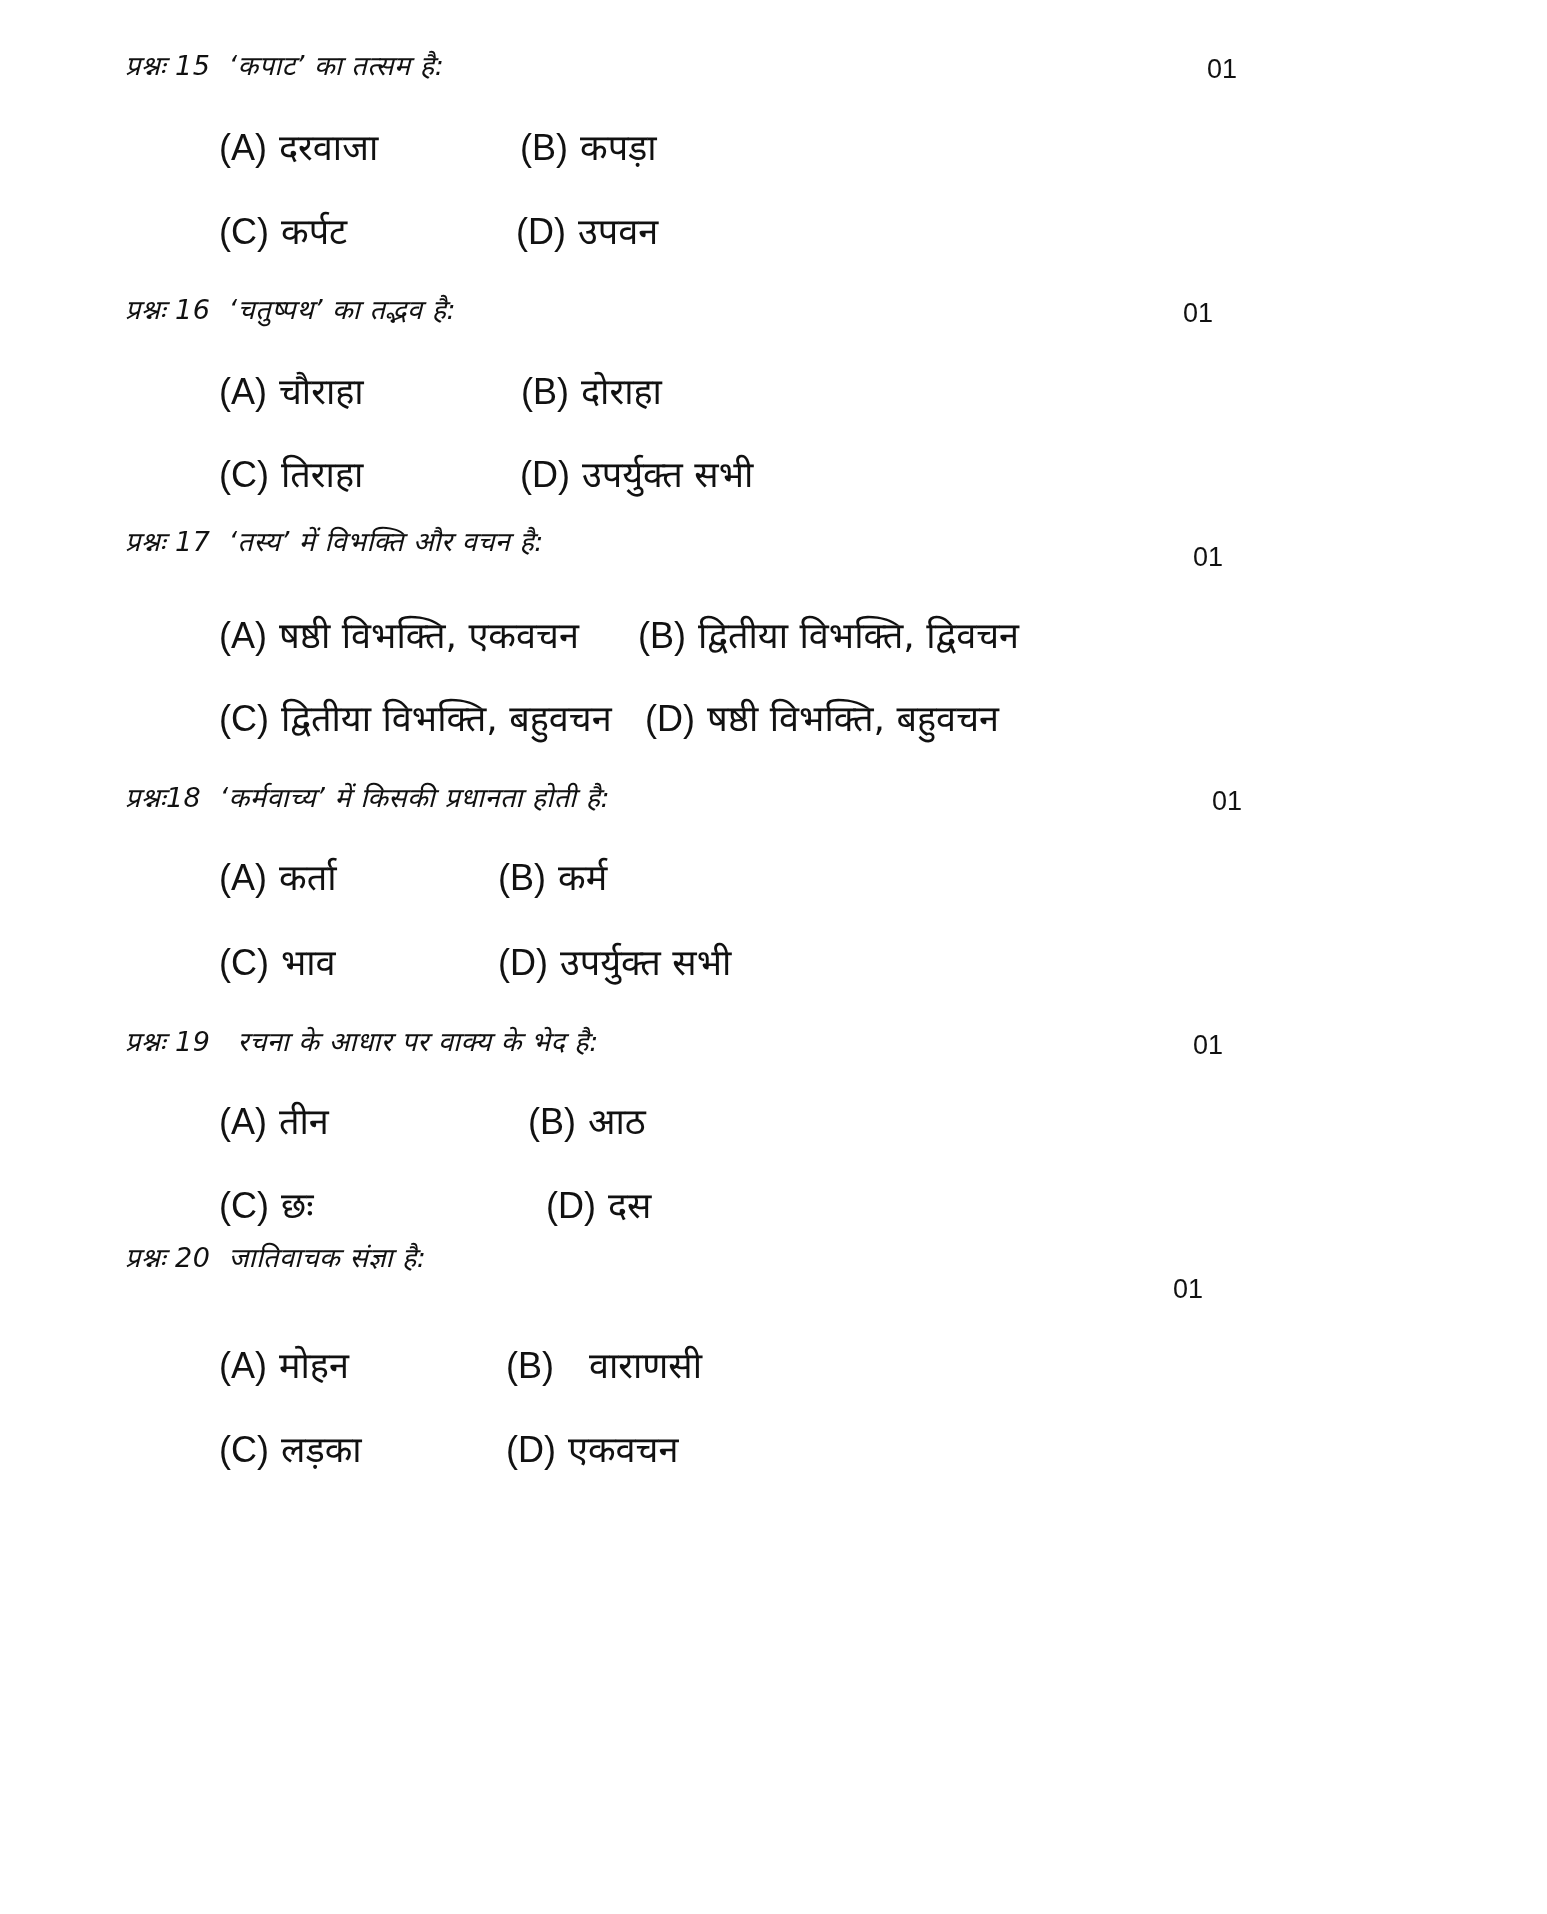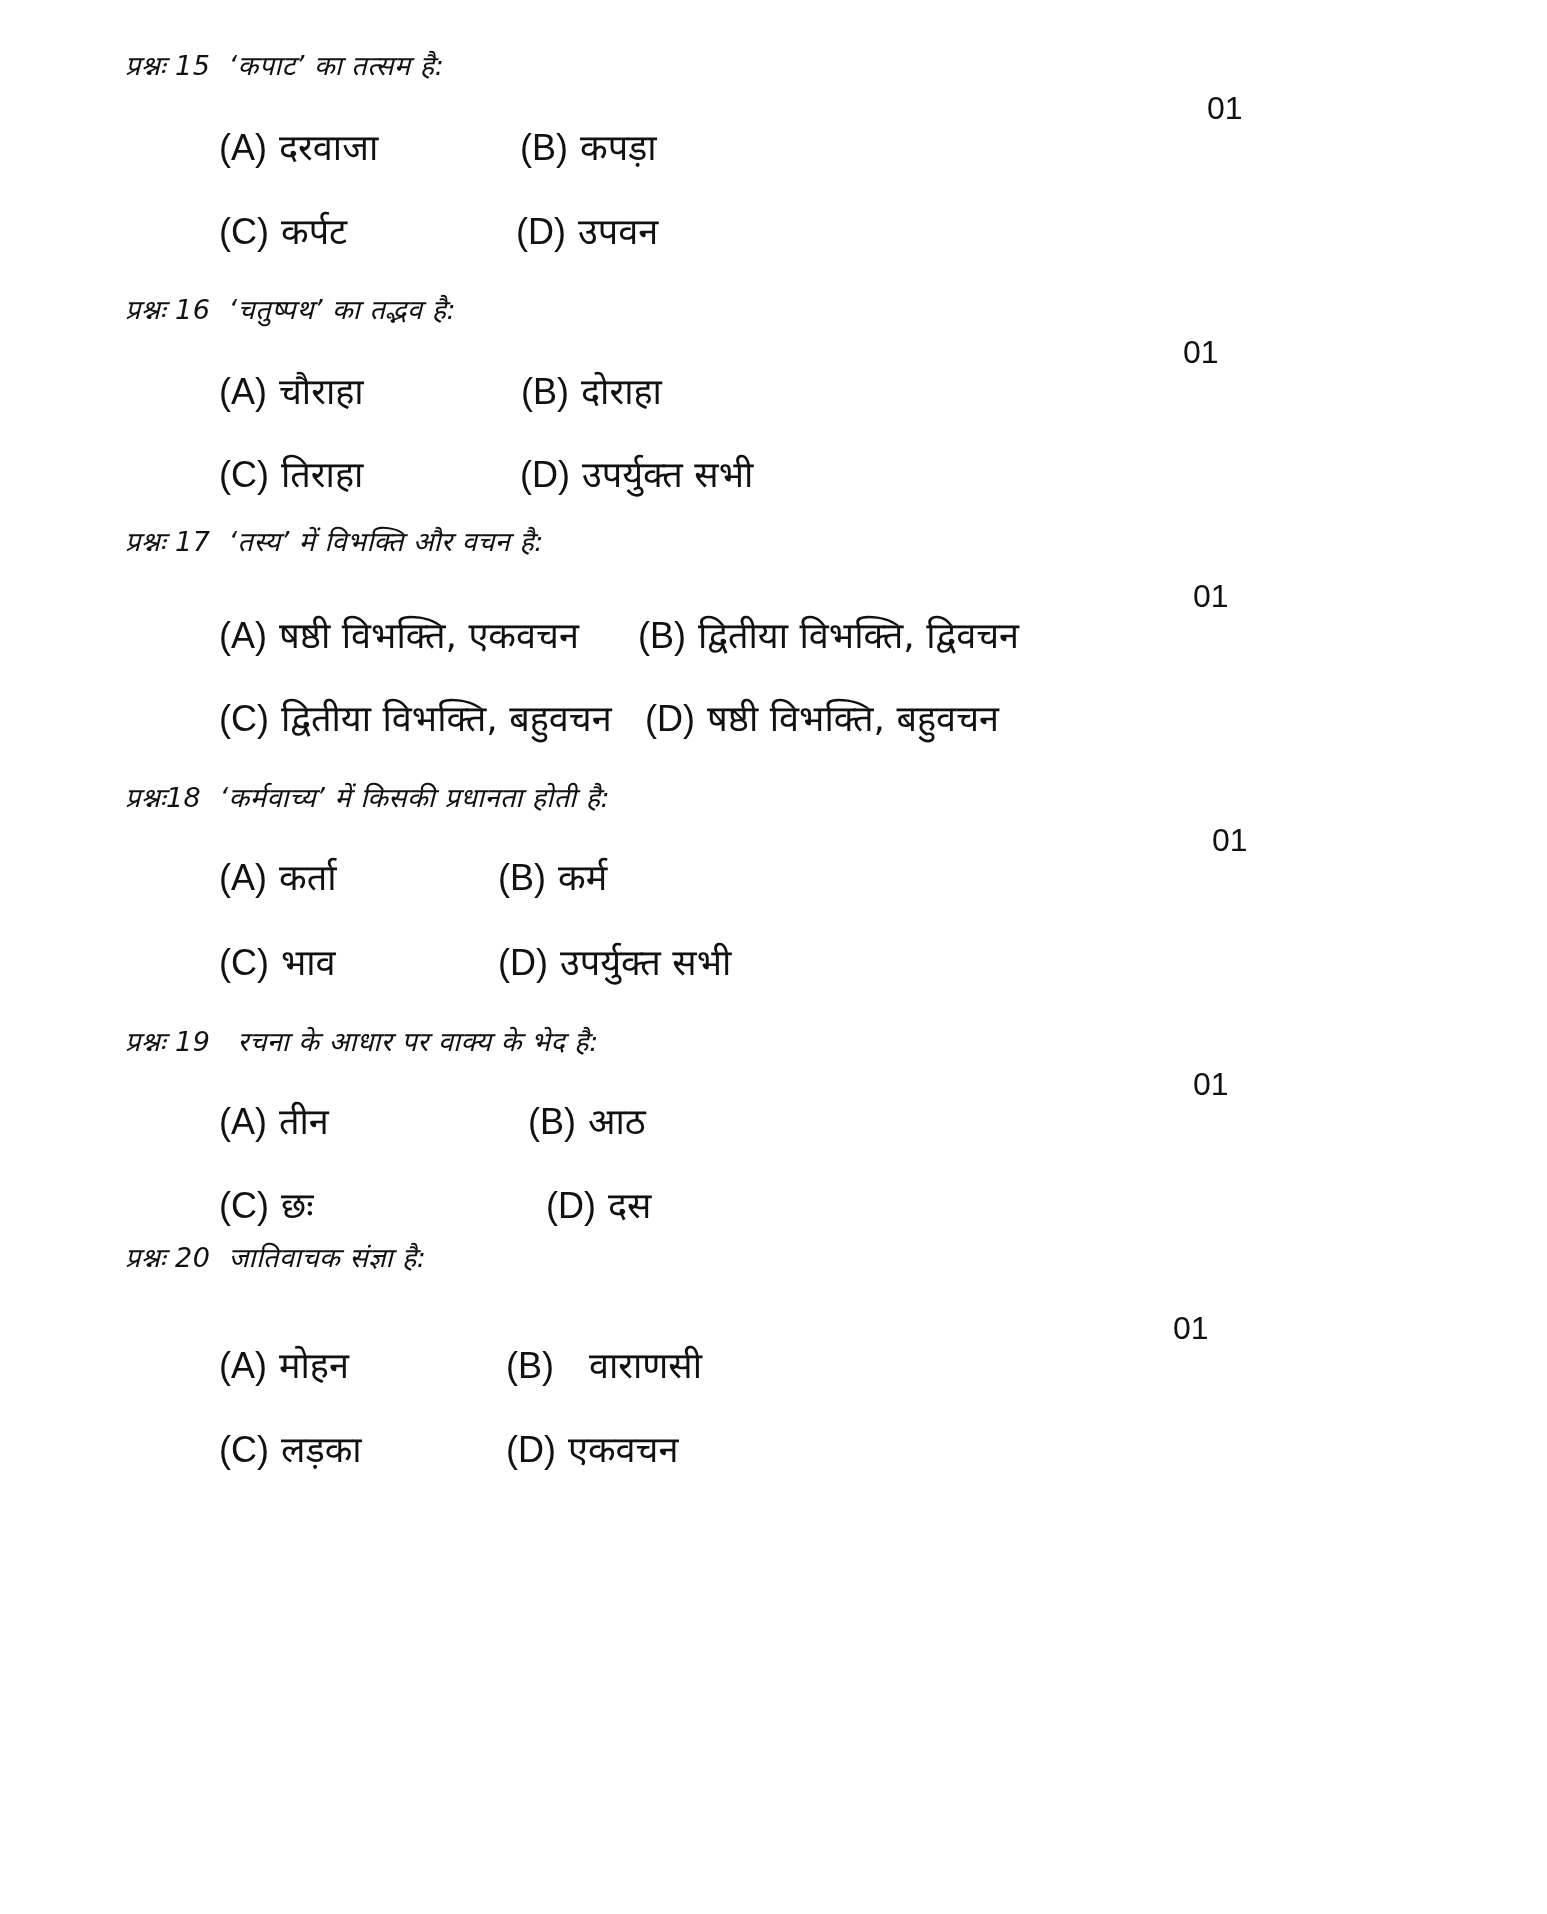--- a/index.html
+++ b/index.html
@@ -1,19 +1,19 @@
 <!DOCTYPE html>
 <html><head>
 <meta charset="utf-8">
 <style>
   html, body { margin:0; padding:0; background:#ffffff; }
   body { width:1547px; height:1914px; position:relative; overflow:hidden;
          font-family:"DejaVu Sans", "Liberation Sans", sans-serif; color:#111; }
   .q { position:absolute; left:125px; font-size:27px; white-space:pre; line-height:1; letter-spacing:0.5px;font-style:italic; }
-  .mark { position:absolute; font-family:"Liberation Sans", sans-serif; font-size:32px; line-height:1;margin-top:36px; }
+  .mark { position:absolute; font-family:"Liberation Sans", sans-serif; font-size:27px; line-height:1; }
   .opt { position:absolute; white-space:pre; line-height:1; display:flex; align-items:center; }
   .opt .lbl { font-family:"Liberation Sans", sans-serif; font-size:36px; margin-right:12px; }
   .opt .txt { font-size:36px; }
 </style>
 </head>
 <body>
 
 <div id="page">
     <div class="q" style="top: 52px;">प्रश्नः 15  ‘कपाट’ का तत्सम है:</div>
     <div class="mark" style="top: 56px; left: 1207px;">01</div>

